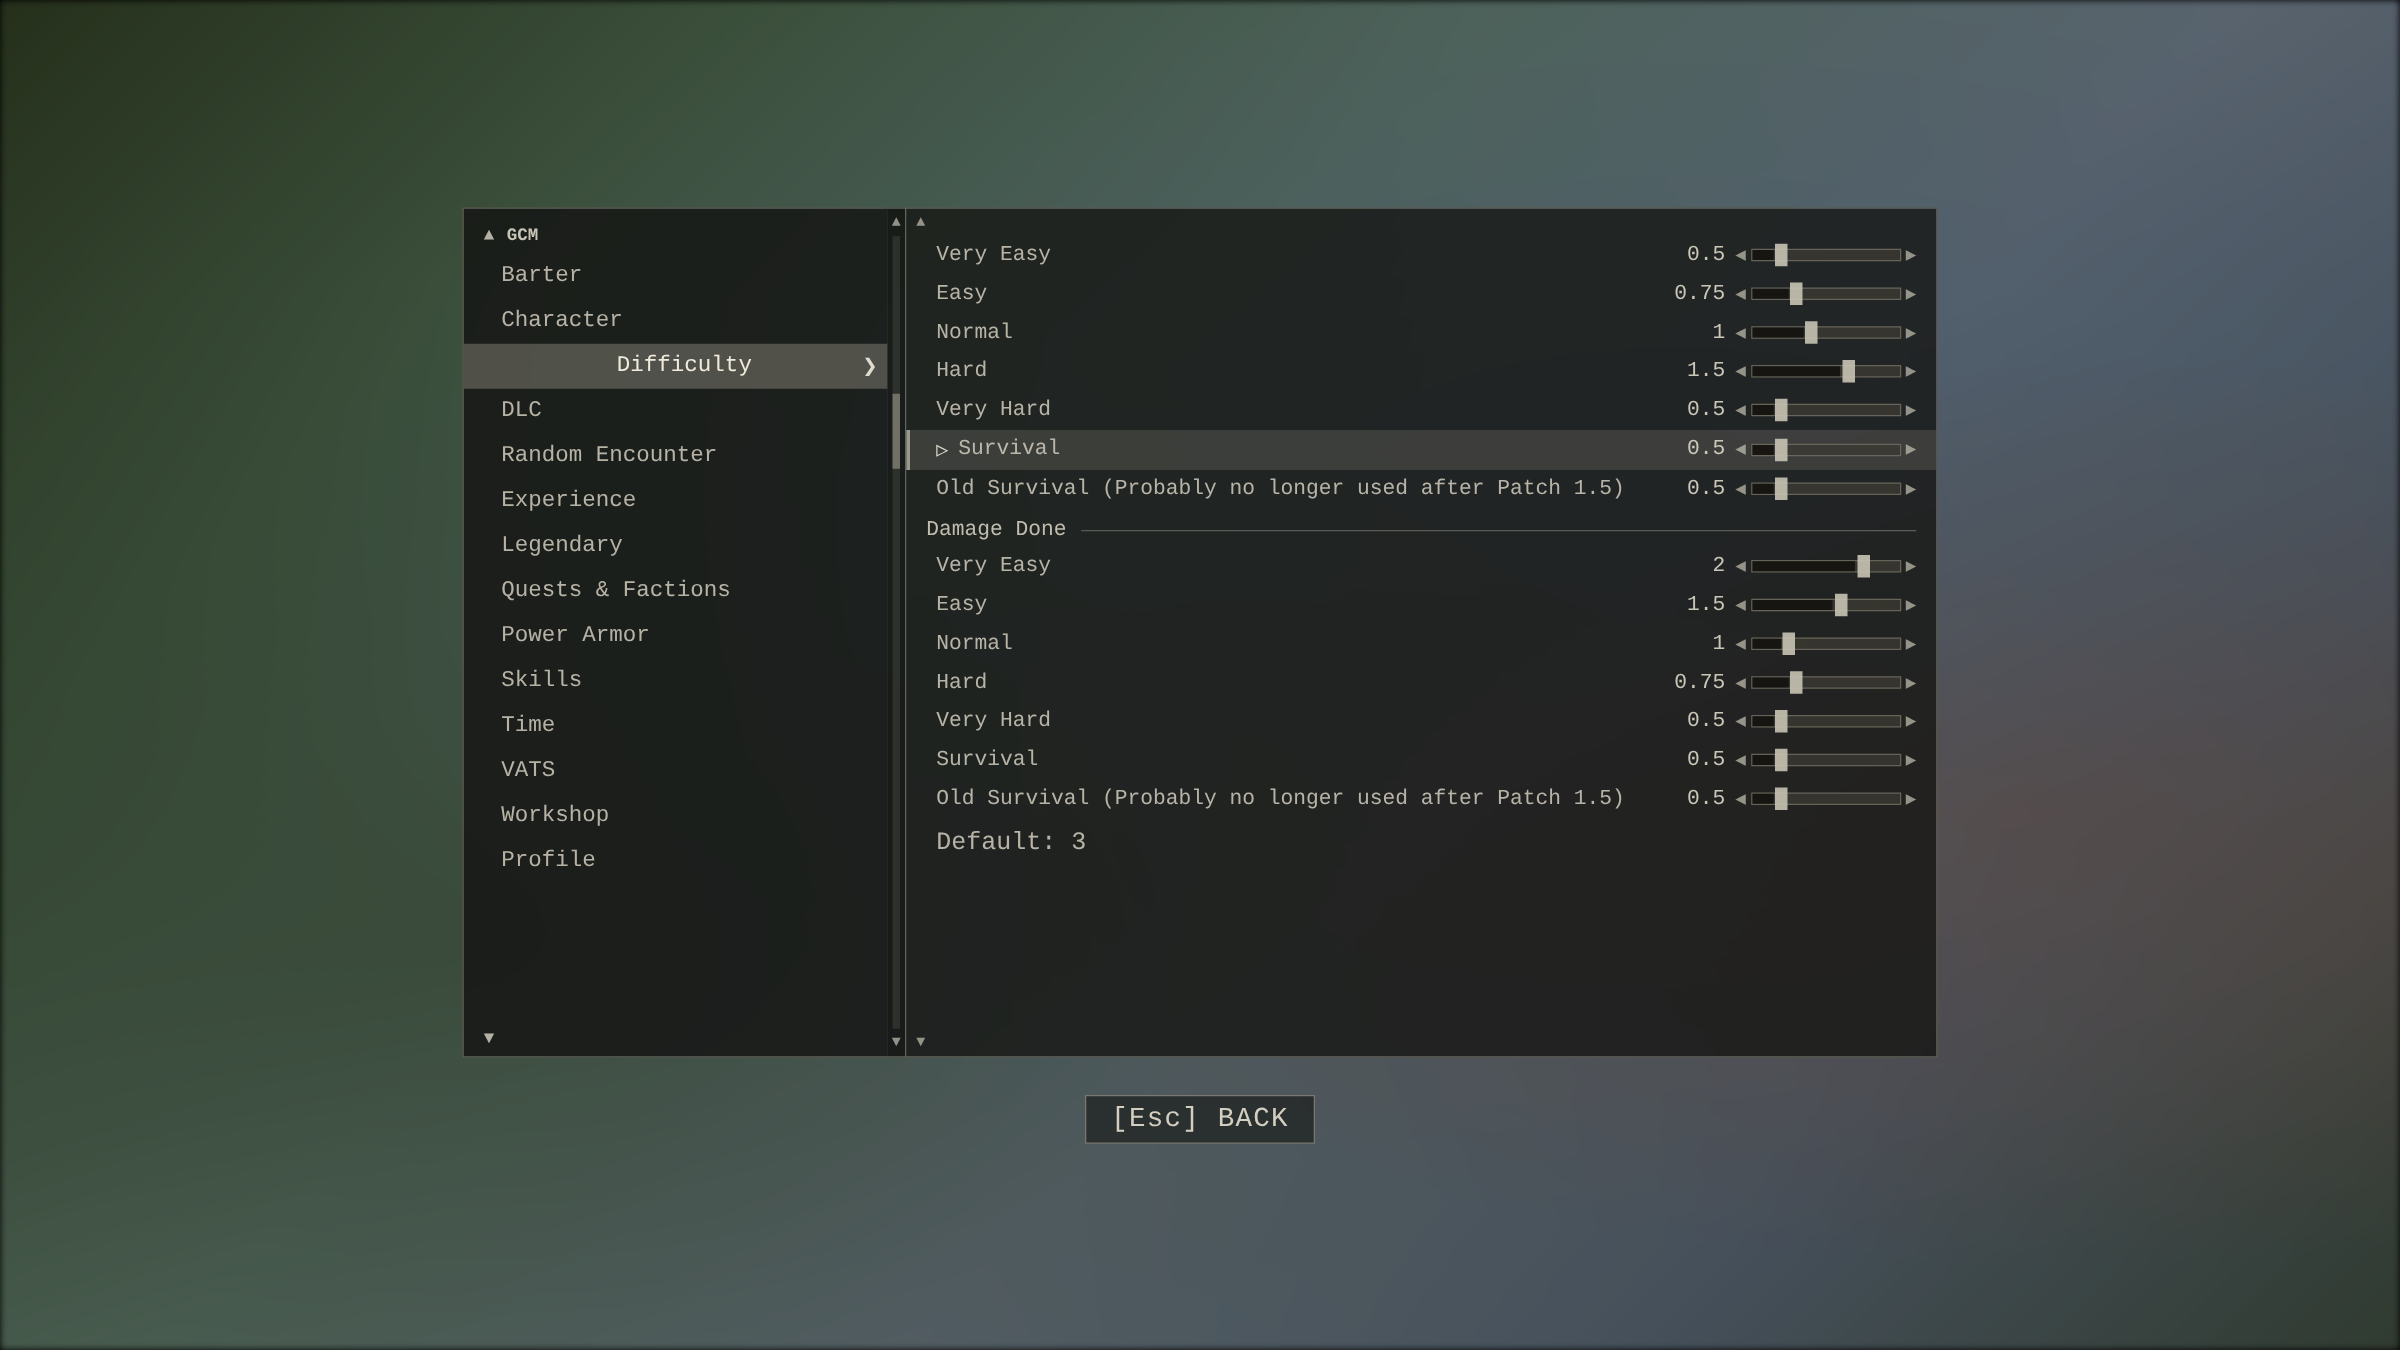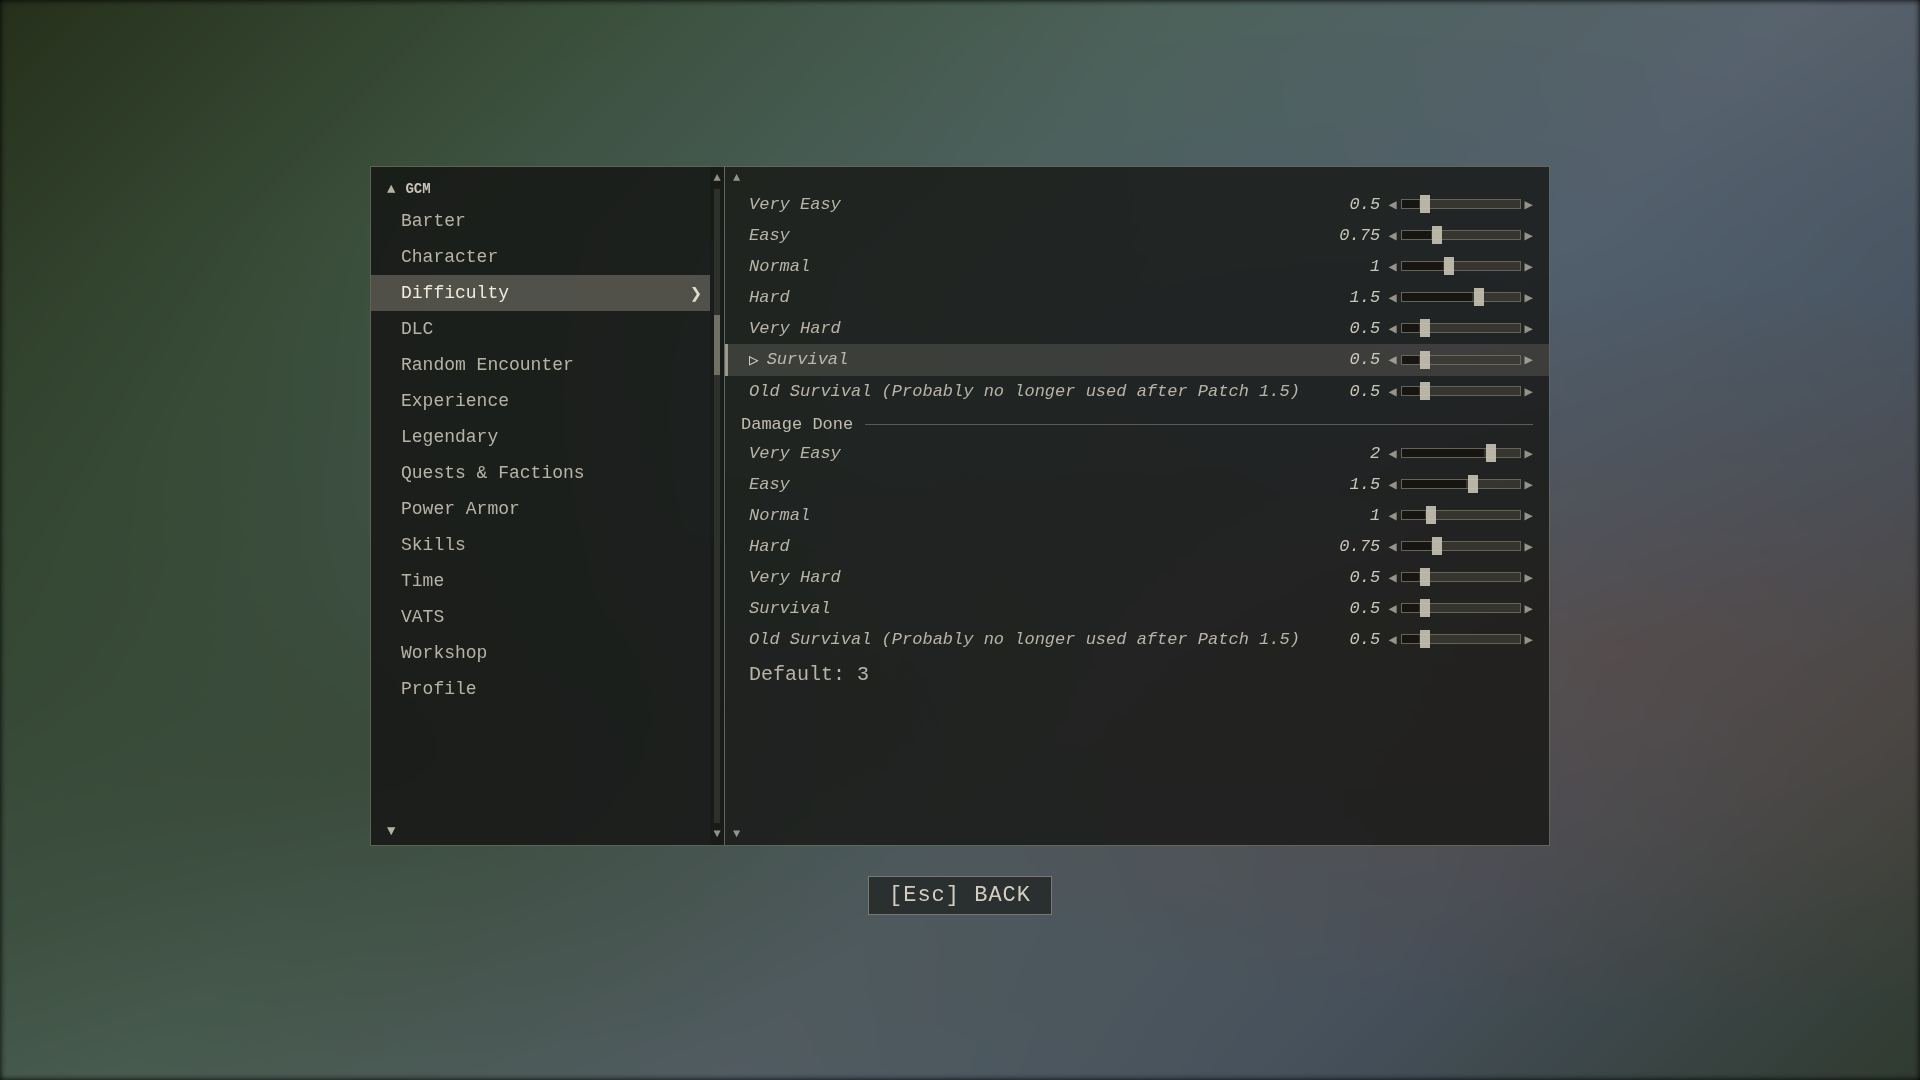--- a/index.html
+++ b/index.html
@@ -92,20 +92,21 @@
       color: rgba(210,205,190,0.85);
       font-size: 18px;
       cursor: pointer;
       position: relative;
       white-space: nowrap;
     }
 
     .menu-item.active {
       background: rgba(180,175,160,0.35);
       color: rgba(240,235,220,1);
+      text-align: center;
     }
 
     .menu-item.active .active-arrow {
       position: absolute;
       right: 8px;
       top: 50%;
       transform: translateY(-50%);
       color: rgba(240,235,220,0.9);
       font-size: 20px;
     }
@@ -195,21 +196,20 @@
 
     
     .setting-row {
       display: flex;
       align-items: center;
       padding: 6px 16px 6px 24px;
       color: rgba(210,205,190,0.85);
       font-size: 17px;
       cursor: pointer;
       position: relative;
-      font-style: italic;
     }
 
     .setting-row.highlighted {
       background: rgba(220,215,200,0.15);
       border-left: 3px solid rgba(220,215,200,0.6);
       padding-left: 21px;
     }
 
     .setting-label {
       flex: 1;

